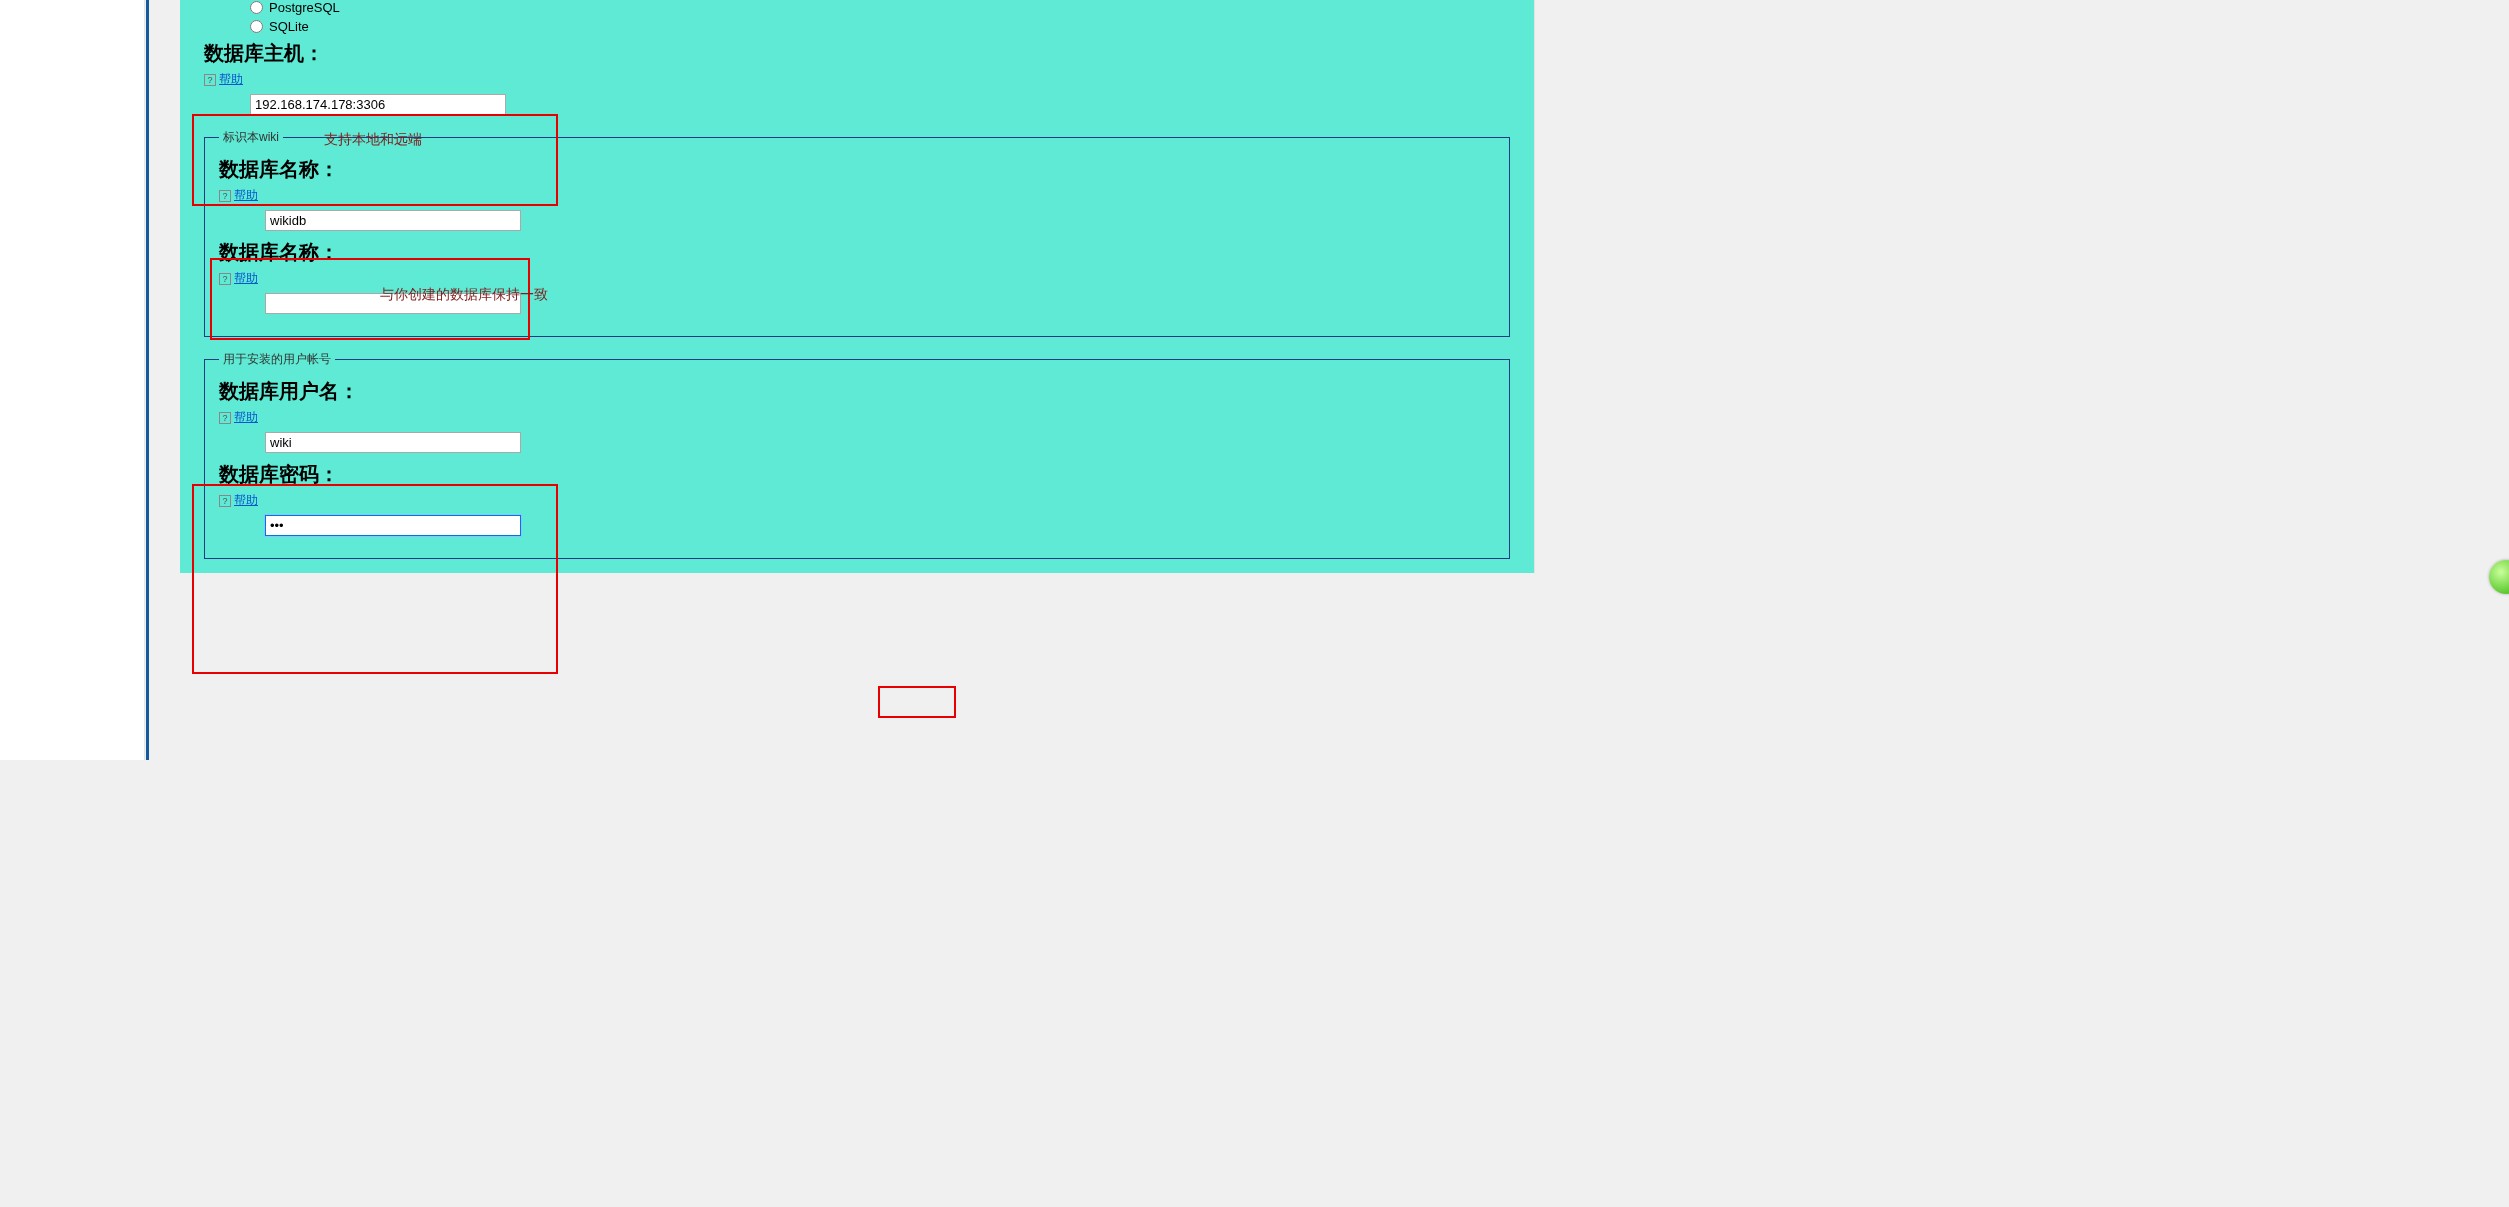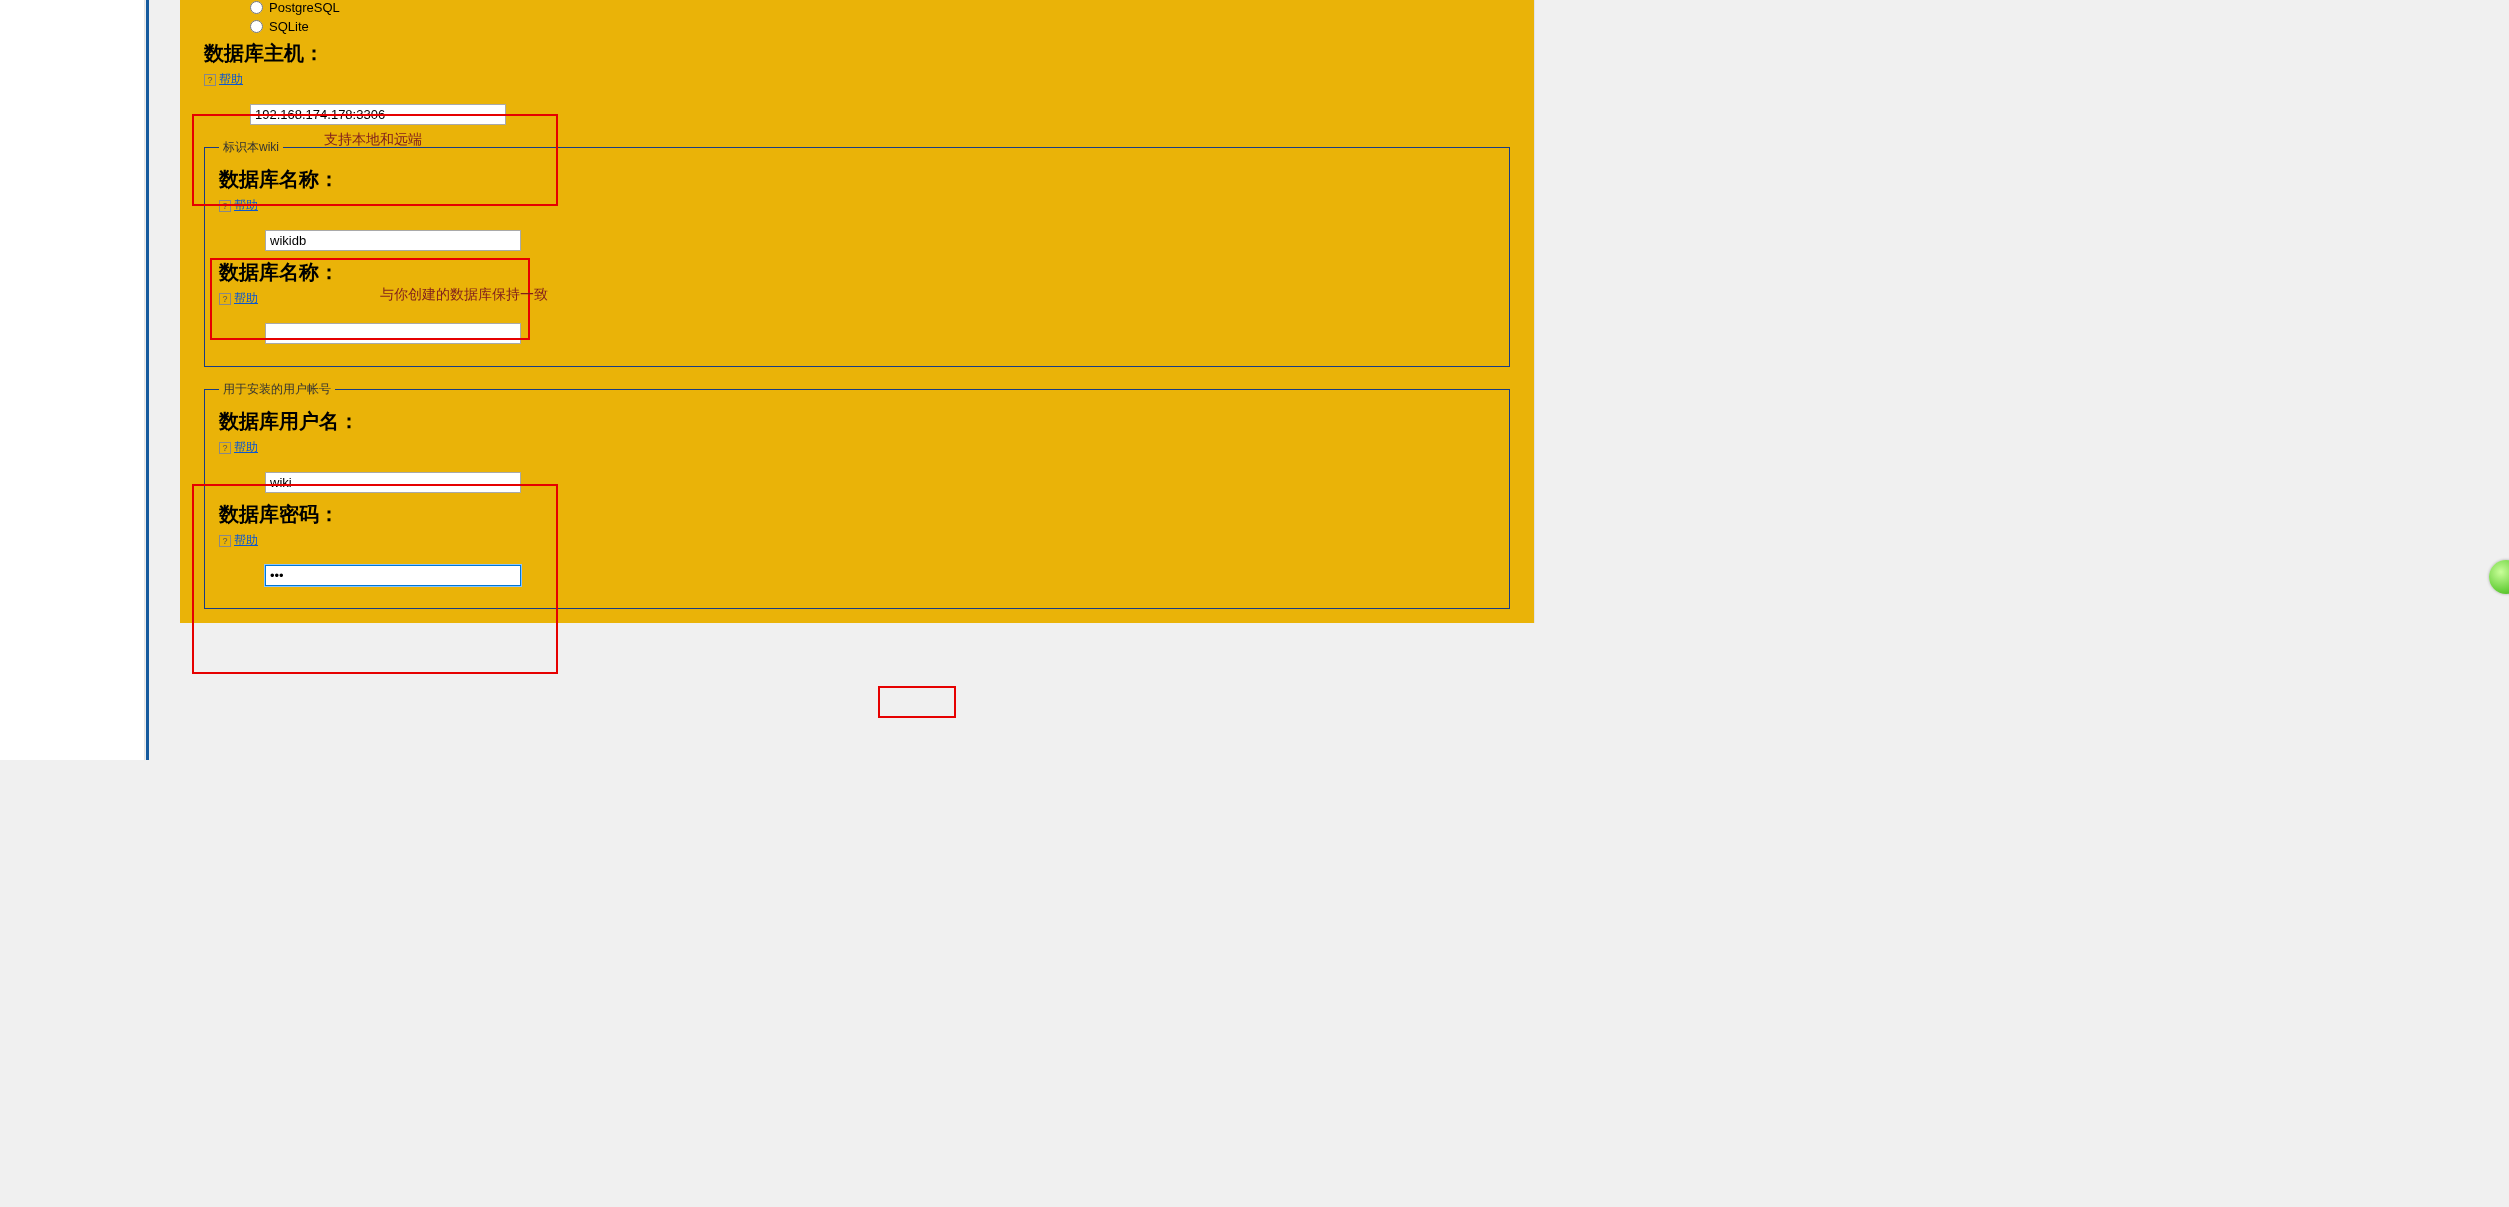--- a/index.html
+++ b/index.html
@@ -27,21 +27,21 @@
     position: absolute;
     left: 146px; top: 0;
     width: 3px;
     height: 100%;
     background: #155a9e;
   }
   .content {
     position: absolute;
     left: 180px; top: 0;
     right: 25px;
-    background: #eab308;
+    background: #5eead4;
     border-right: 1px solid #e3e3e3;
   }
 
   .radio-row {
     display: flex;
     align-items: center;
     margin-left: 70px;
     gap: 6px;
     font-size: 13px;
     margin-bottom: 2px;
@@ -77,21 +77,21 @@
     color: #555;
   }
   .help-link {
     color: #0b57d0;
     text-decoration: underline;
     font-size: 12px;
     cursor: pointer;
   }
   .text-input {
     display: block;
-    margin: 16px 0 8px 46px;
+    margin: 6px 0 8px 46px;
     width: 256px;
     height: 21px;
     padding: 1px 4px;
     font-size: 13px;
     border: 1px solid #a9a9a9;
     background: #fff;
     font-family: inherit;
   }
   .text-input.focused {
     border: 1px solid #0078d7;

